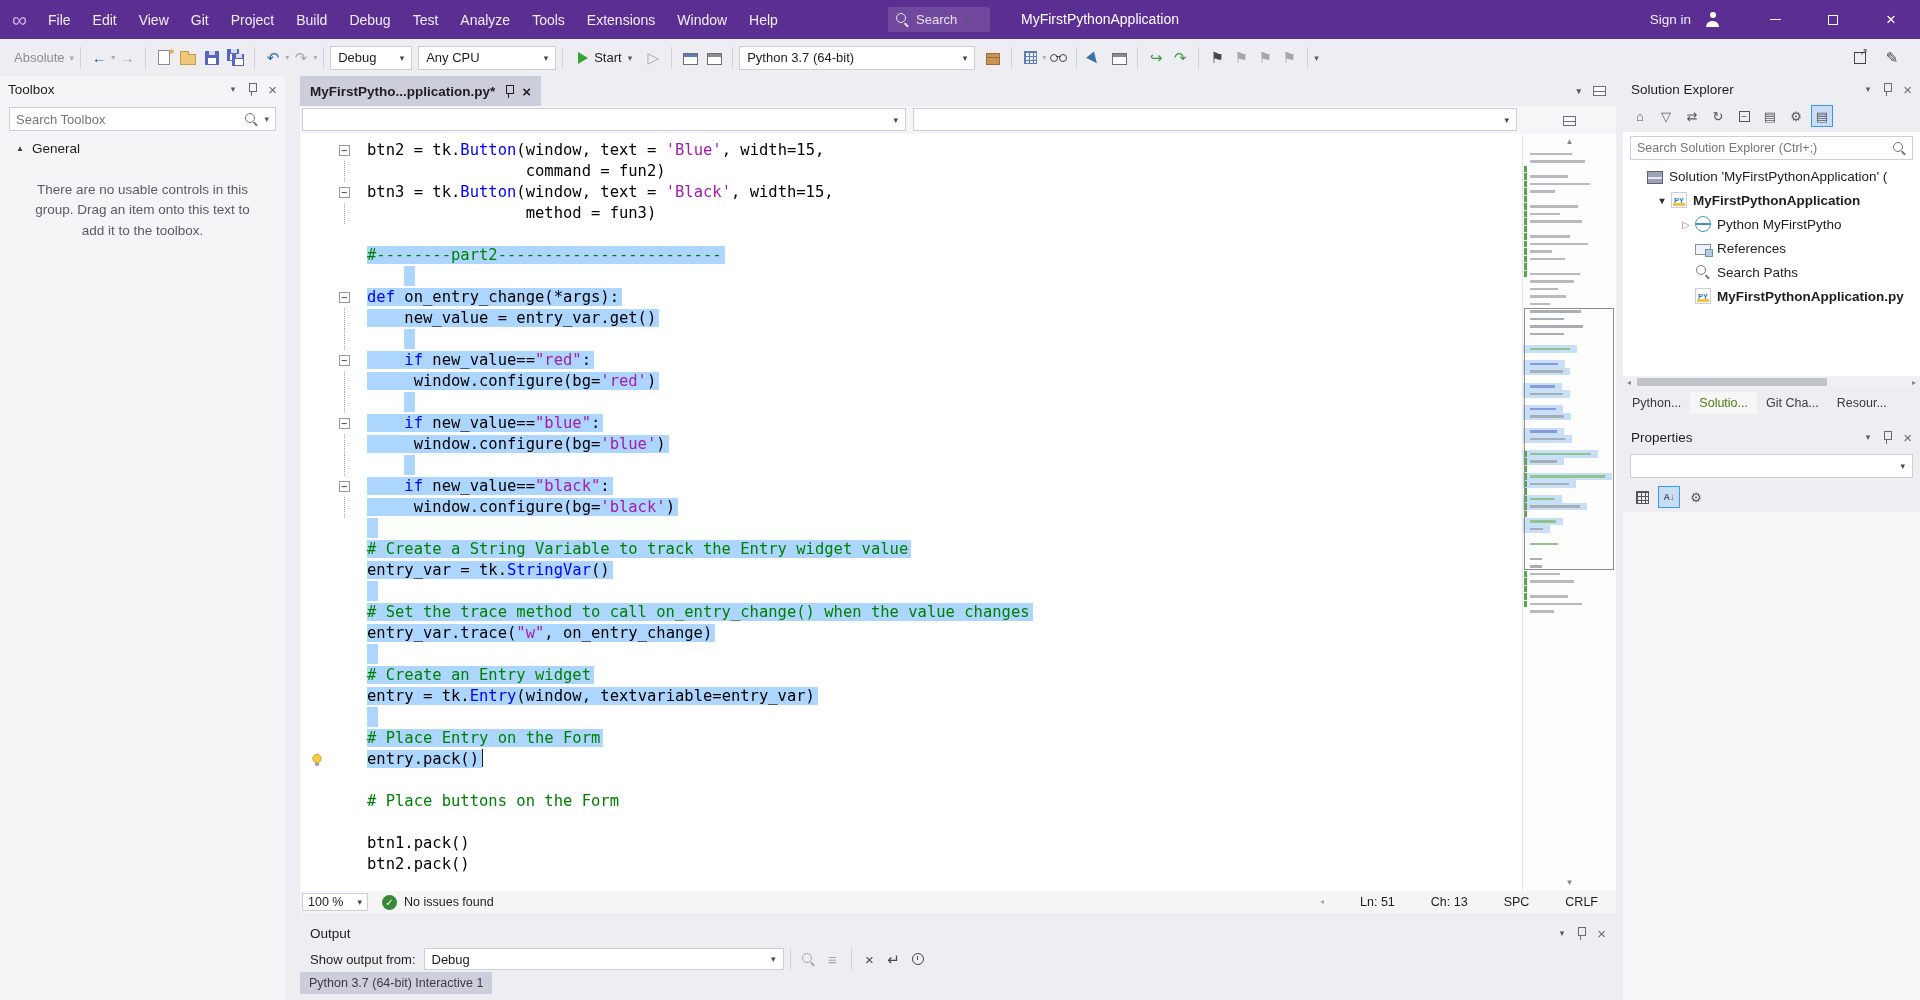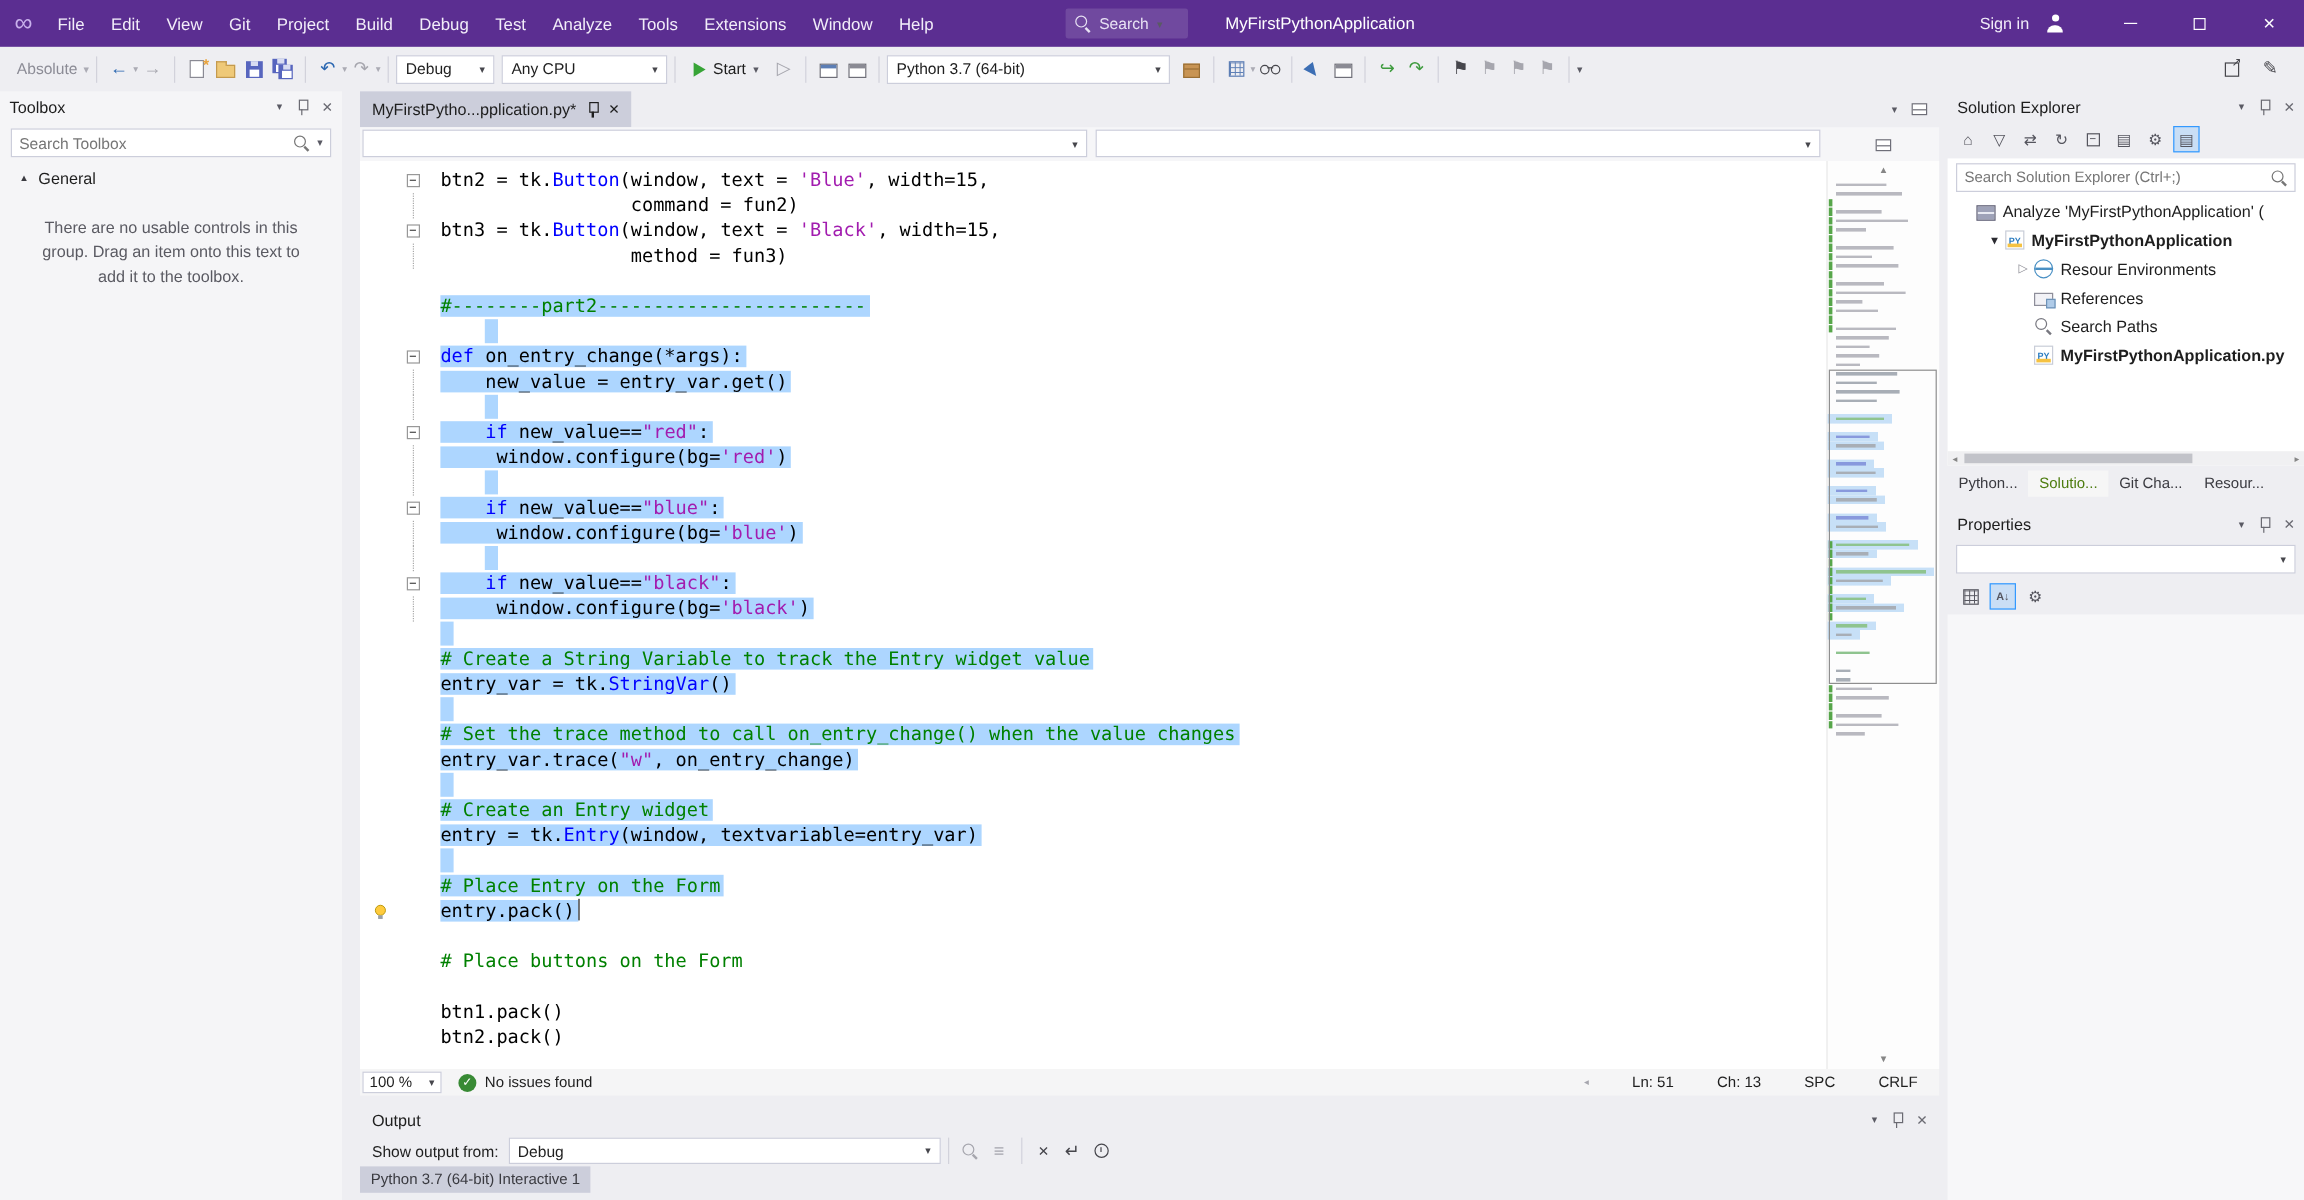--- a/index.html
+++ b/index.html
@@ -101,21 +101,21 @@
   .tbx-search { margin:5px 9px; height:24px; background:#fff; border:1px solid #CCCEDB;
                 display:flex; align-items:center; padding:0 6px; gap:6px; color:#767676; }
   .tbx-search input { border:none; outline:none; background:transparent; flex:1; font:13px "Liberation Sans",sans-serif; }
   .tbx-search input::placeholder { color:#767676; }
   .tbx-group { height:24px; display:flex; align-items:center; gap:8px; padding-left:16px; font-size:13.5px; }
   .tbx-group .tri { font-size:8px; color:#3A3A40; }
   .tbx-msg { margin-top:20px; padding:0 26px; text-align:center; color:#5A5A62; font-size:13.5px; line-height:1.5; }
 
   
   .tabstrip { position:absolute; left:0; top:0; right:0; height:30px; background:#EEEEF2;
-              display:flex; align-items:flex-end; }
+              display:flex; align-items:flex-end;font-weight:bold; }
   .doc-tab { height:30px; background:#CCCEDB; display:flex; align-items:center; gap:8px;
              padding:0 10px; font-size:13.5px; color:#1e1e1e; }
   .tabstrip-right { margin-left:auto; display:flex; align-items:center; gap:12px; color:#55555E;
                     margin-right:10px; height:30px; }
   .navbar { position:absolute; left:0; top:30px; right:0; height:28px; background:#F6F6F8;
             display:flex; gap:7px; padding:2px 2px 0 2px; }
   .navcombo { flex:1; height:23px; border:1px solid #CCCEDB; background:#fff; display:flex;
               align-items:center; padding:0 7px; }
   .navcombo .ar { margin-left:auto; font-size:9px; color:#46464C; }
   .nav-rt { flex:0 0 90px; display:flex; align-items:center; justify-content:center; }
@@ -870,31 +870,31 @@
     </div>
   <div class="se-content">
     <div class="se-search">
       <input type="text" placeholder="Search Solution Explorer (Ctrl+;)" style="">
       <span class="mag"></span>
     </div>
     <div id="se-tree">
         <div class="trow" style="padding-left: 6px;">
           <span class="tarr"></span>
           <span class="tico solution"></span>
-          <span>Analyze 'MyFirstPythonApplication' (</span>
+          <span>Solution 'MyFirstPythonApplication' (</span>
         </div>
         <div class="trow b" style="padding-left: 30px;">
           <span class="tarr">▾</span>
           <span class="tico pyproj"></span>
           <span>MyFirstPythonApplication</span>
         </div>
         <div class="trow" style="padding-left: 54px;">
           <span class="tarr col">▷</span>
           <span class="tico env"></span>
-          <span>Resour Environments</span>
+          <span>Python MyFirstPytho</span>
         </div>
         <div class="trow" style="padding-left: 54px;">
           <span class="tarr"></span>
           <span class="tico ref"></span>
           <span>References</span>
         </div>
         <div class="trow" style="padding-left: 54px;">
           <span class="tarr"></span>
           <span class="tico paths"></span>
           <span>Search Paths</span>

